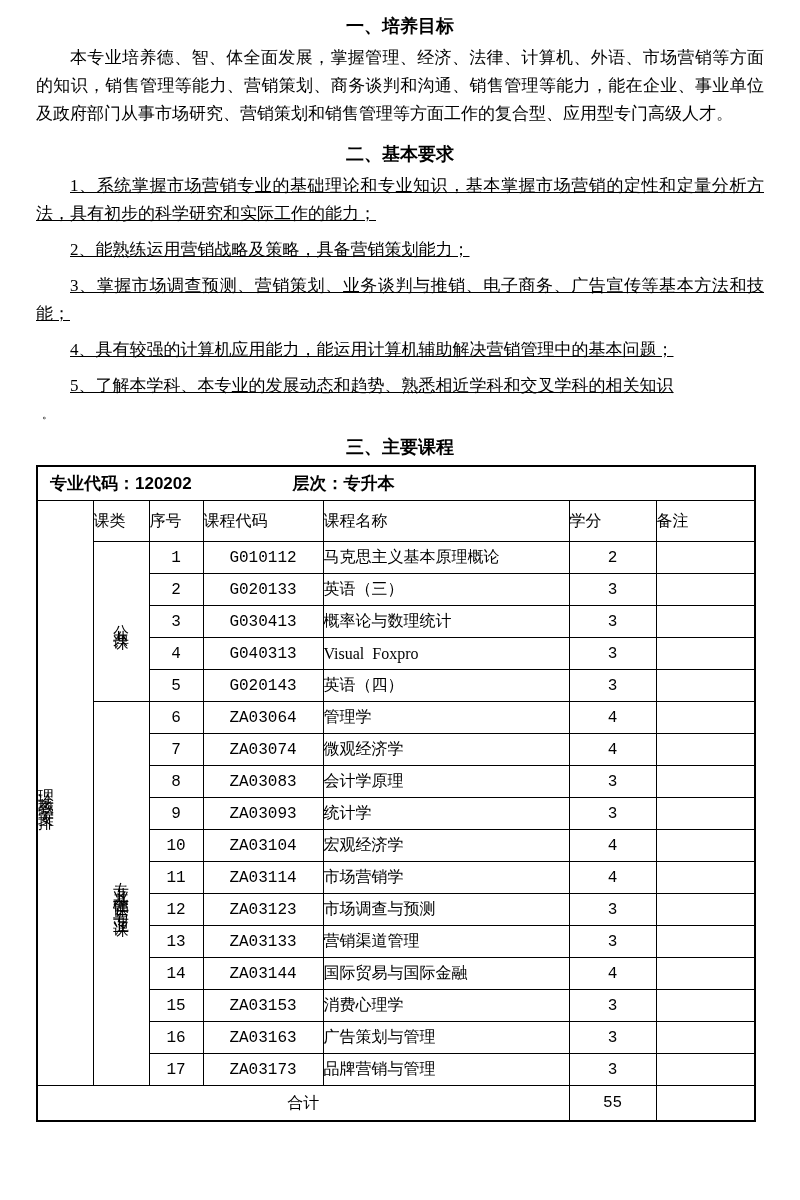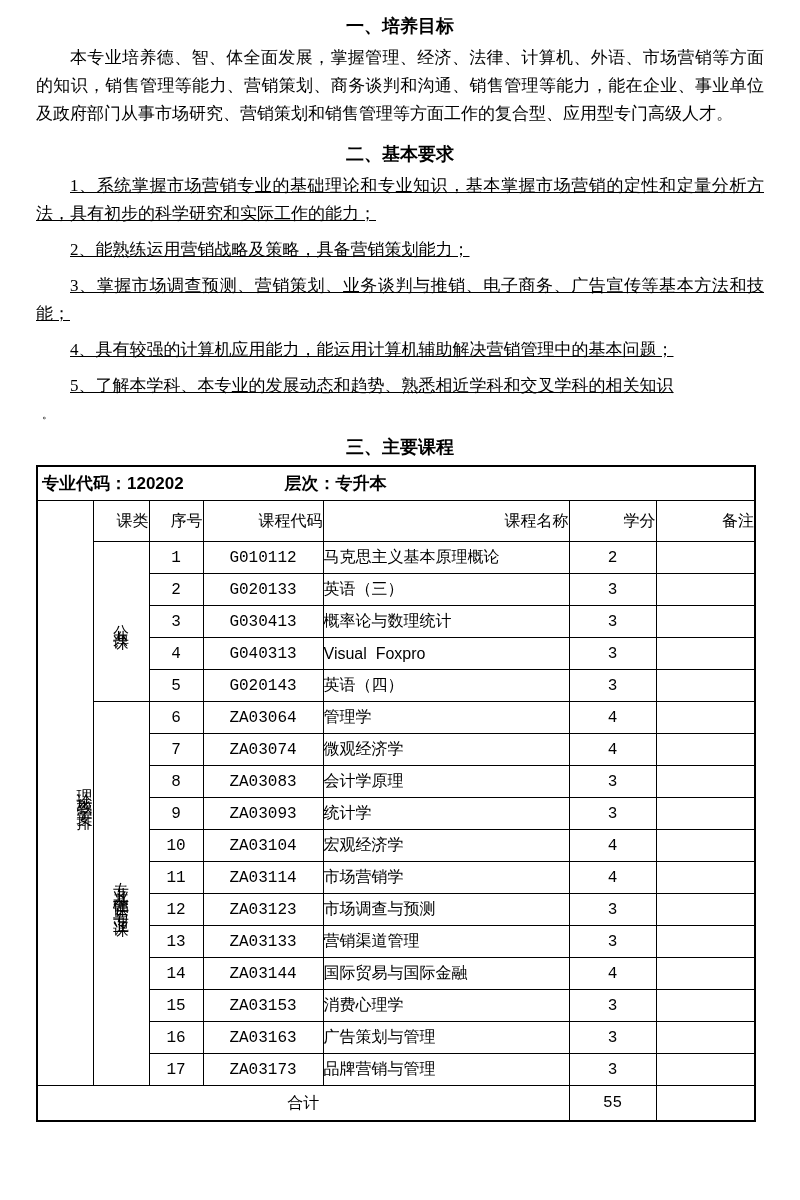--- a/index.html
+++ b/index.html
@@ -12,28 +12,28 @@
                font-weight:bold;font-size:18px;line-height:24px;text-align:center;}
   .body-para{margin:0;font-size:17px;line-height:28px;text-align:justify;text-indent:2em;}
   .req-item{margin:0 0 8px;font-size:17px;line-height:28px;text-align:justify;text-indent:2em;text-decoration:underline;}
   .stray-mark{height:13px;font-size:11px;line-height:13px;margin-left:6px;}
   
   table.course-table{border-collapse:collapse;table-layout:fixed;width:718px;margin-top:4px;}
   table.course-table td{border:1.5px solid #000;padding:0;vertical-align:middle;
                         font-size:16px;overflow:hidden;}
   table.course-table{border:2px solid #000;}
   tr.meta-row td{height:33px;font-family:"Liberation Sans",sans-serif;font-weight:bold;
-                 font-size:17px;padding-left:4px;margin-top:20px;}
+                 font-size:17px;padding-left:12px;margin-top:20px;}
   .meta-level{margin-left:96px;}
-  tr.head-row td{height:40px;text-align:right;}
+  tr.head-row td{height:40px;text-align:left;}
   tr.course-row td{height:31px;}
   tr.total-row td{height:34px;text-align:center;}
   .center{text-align:center;}
   .mono{font-family:"Liberation Mono",monospace;font-size:15px;}
-  .name-cell{padding-left:7px;white-space:pre;font-family:Liberation Sans, sans-serif;margin-top:31px;}
+  .name-cell{padding-left:7px;white-space:pre;font-family:Liberation Serif, serif;margin-top:31px;}
   .vert{display:inline-block;writing-mode:vertical-lr;text-orientation:upright;
         letter-spacing:5px;line-height:1;}
   td.vert-cell{text-align:center;}
   .total-label{font-size:17px;}
 </style>
 </head>
 <body>
 
 <div class="page">
 

